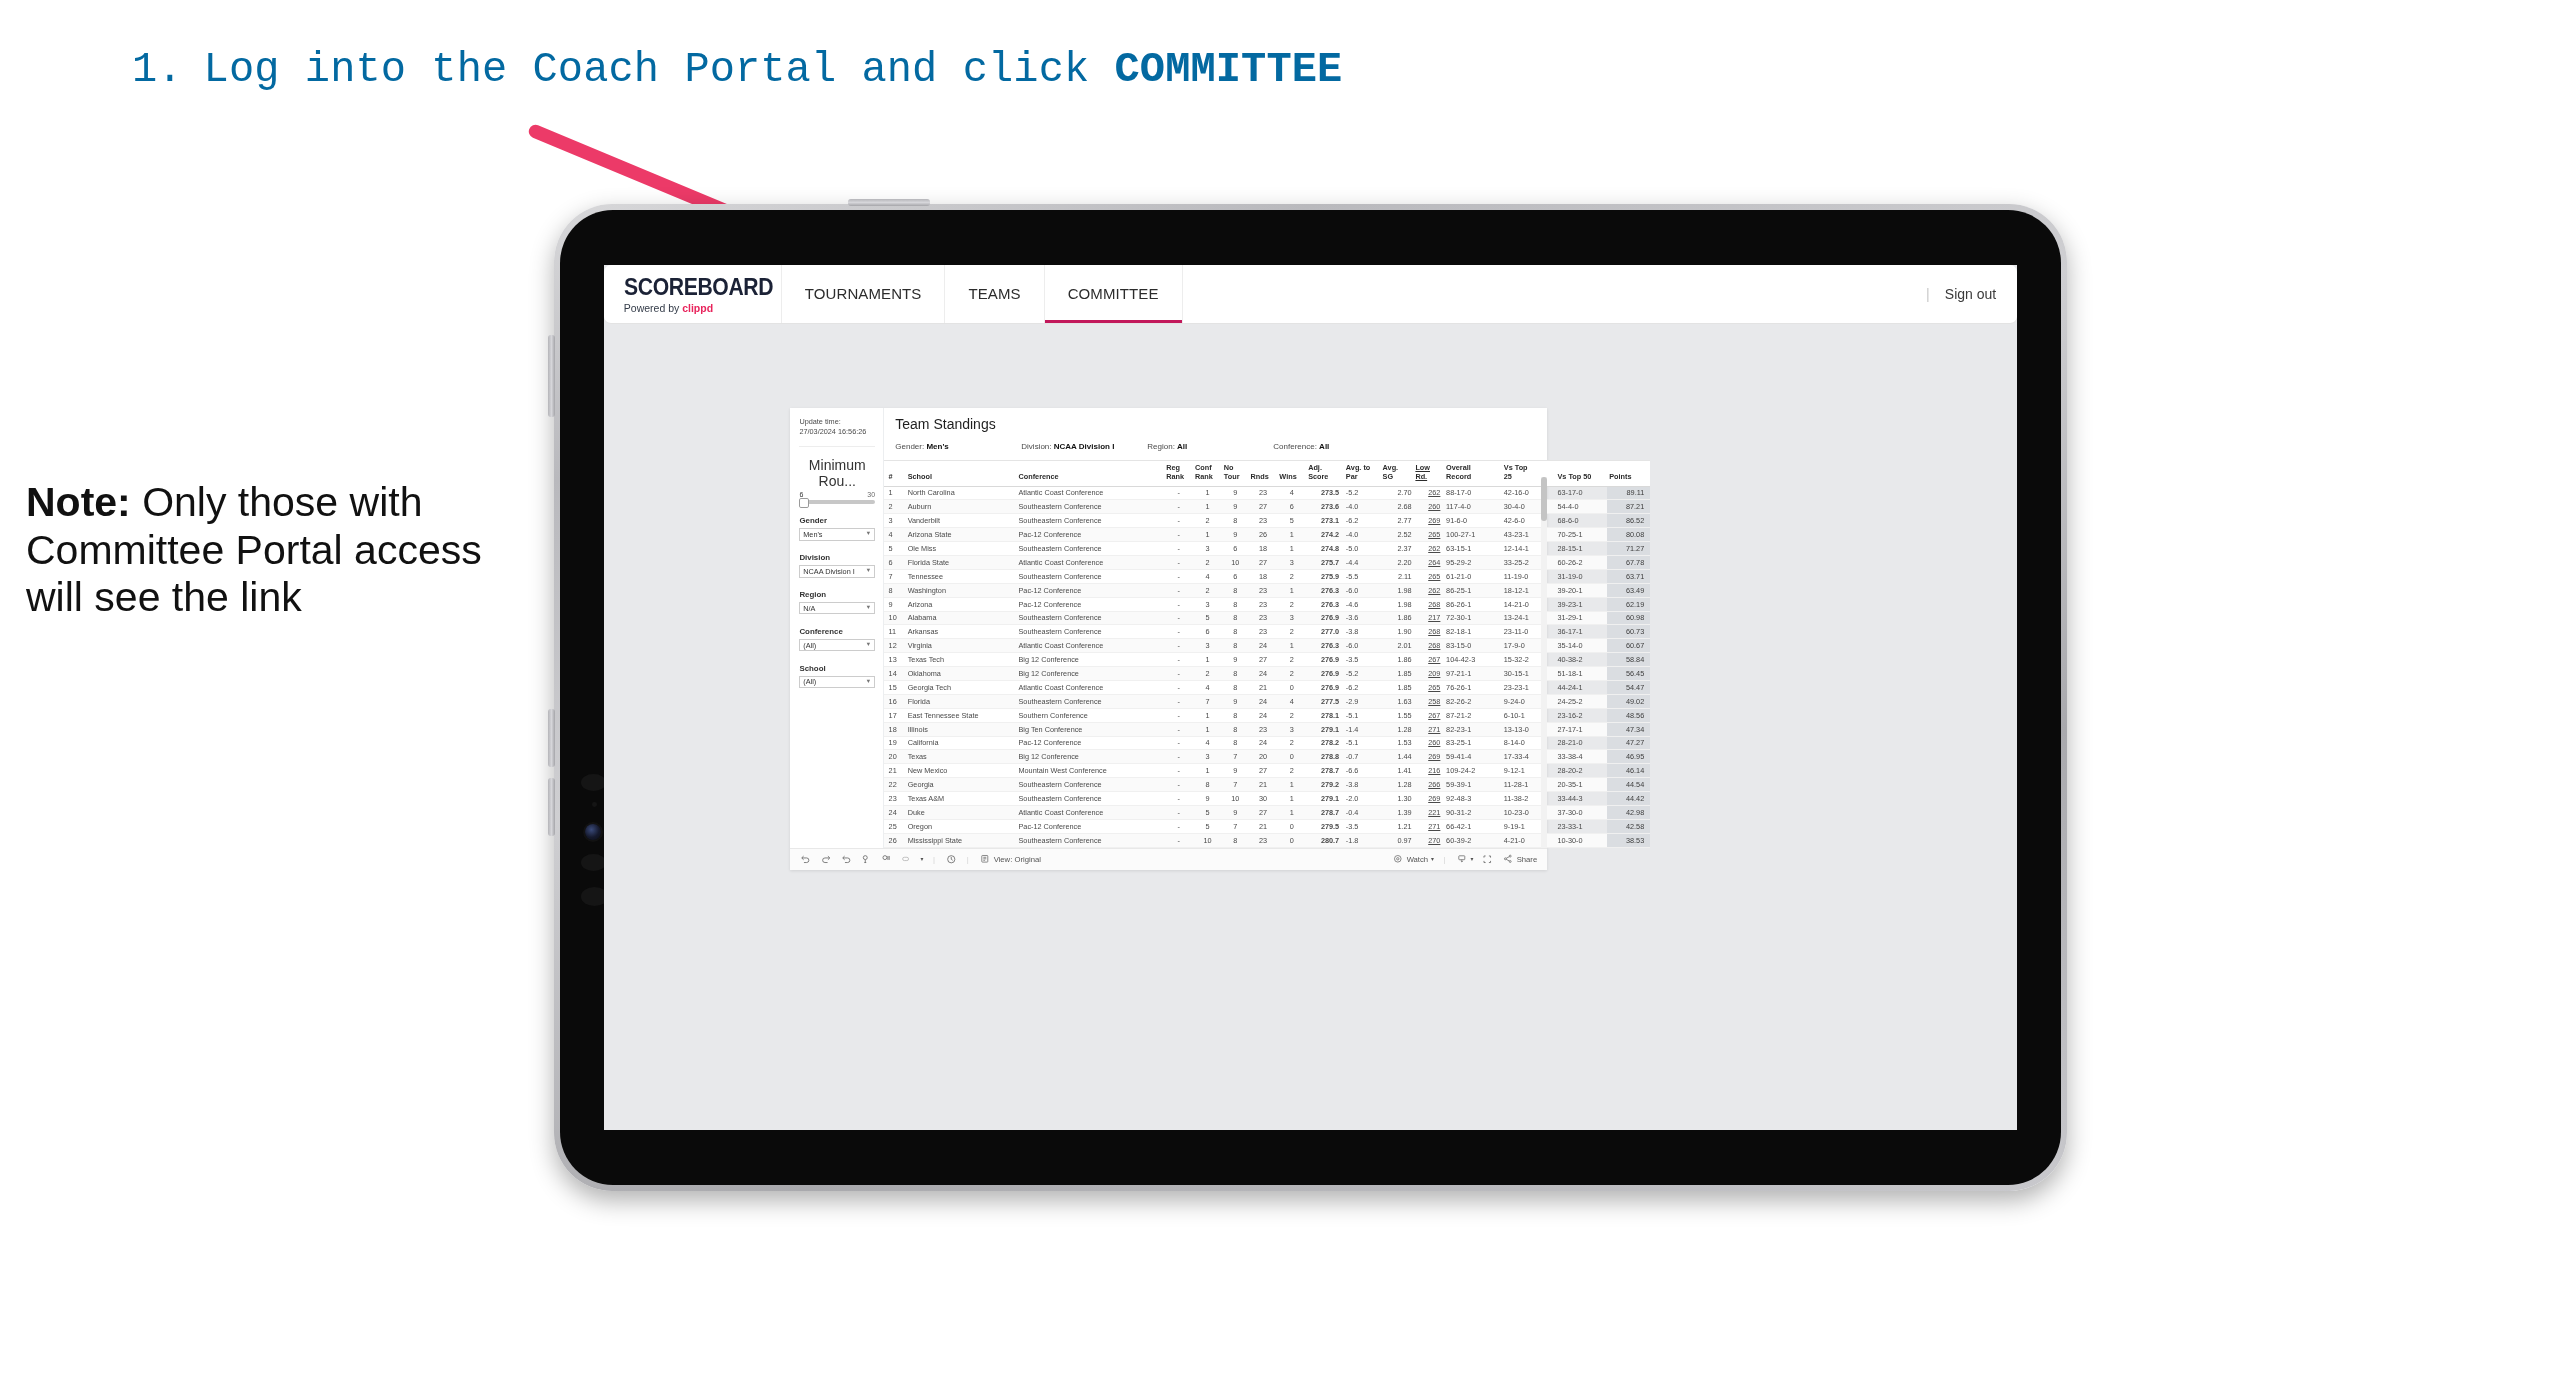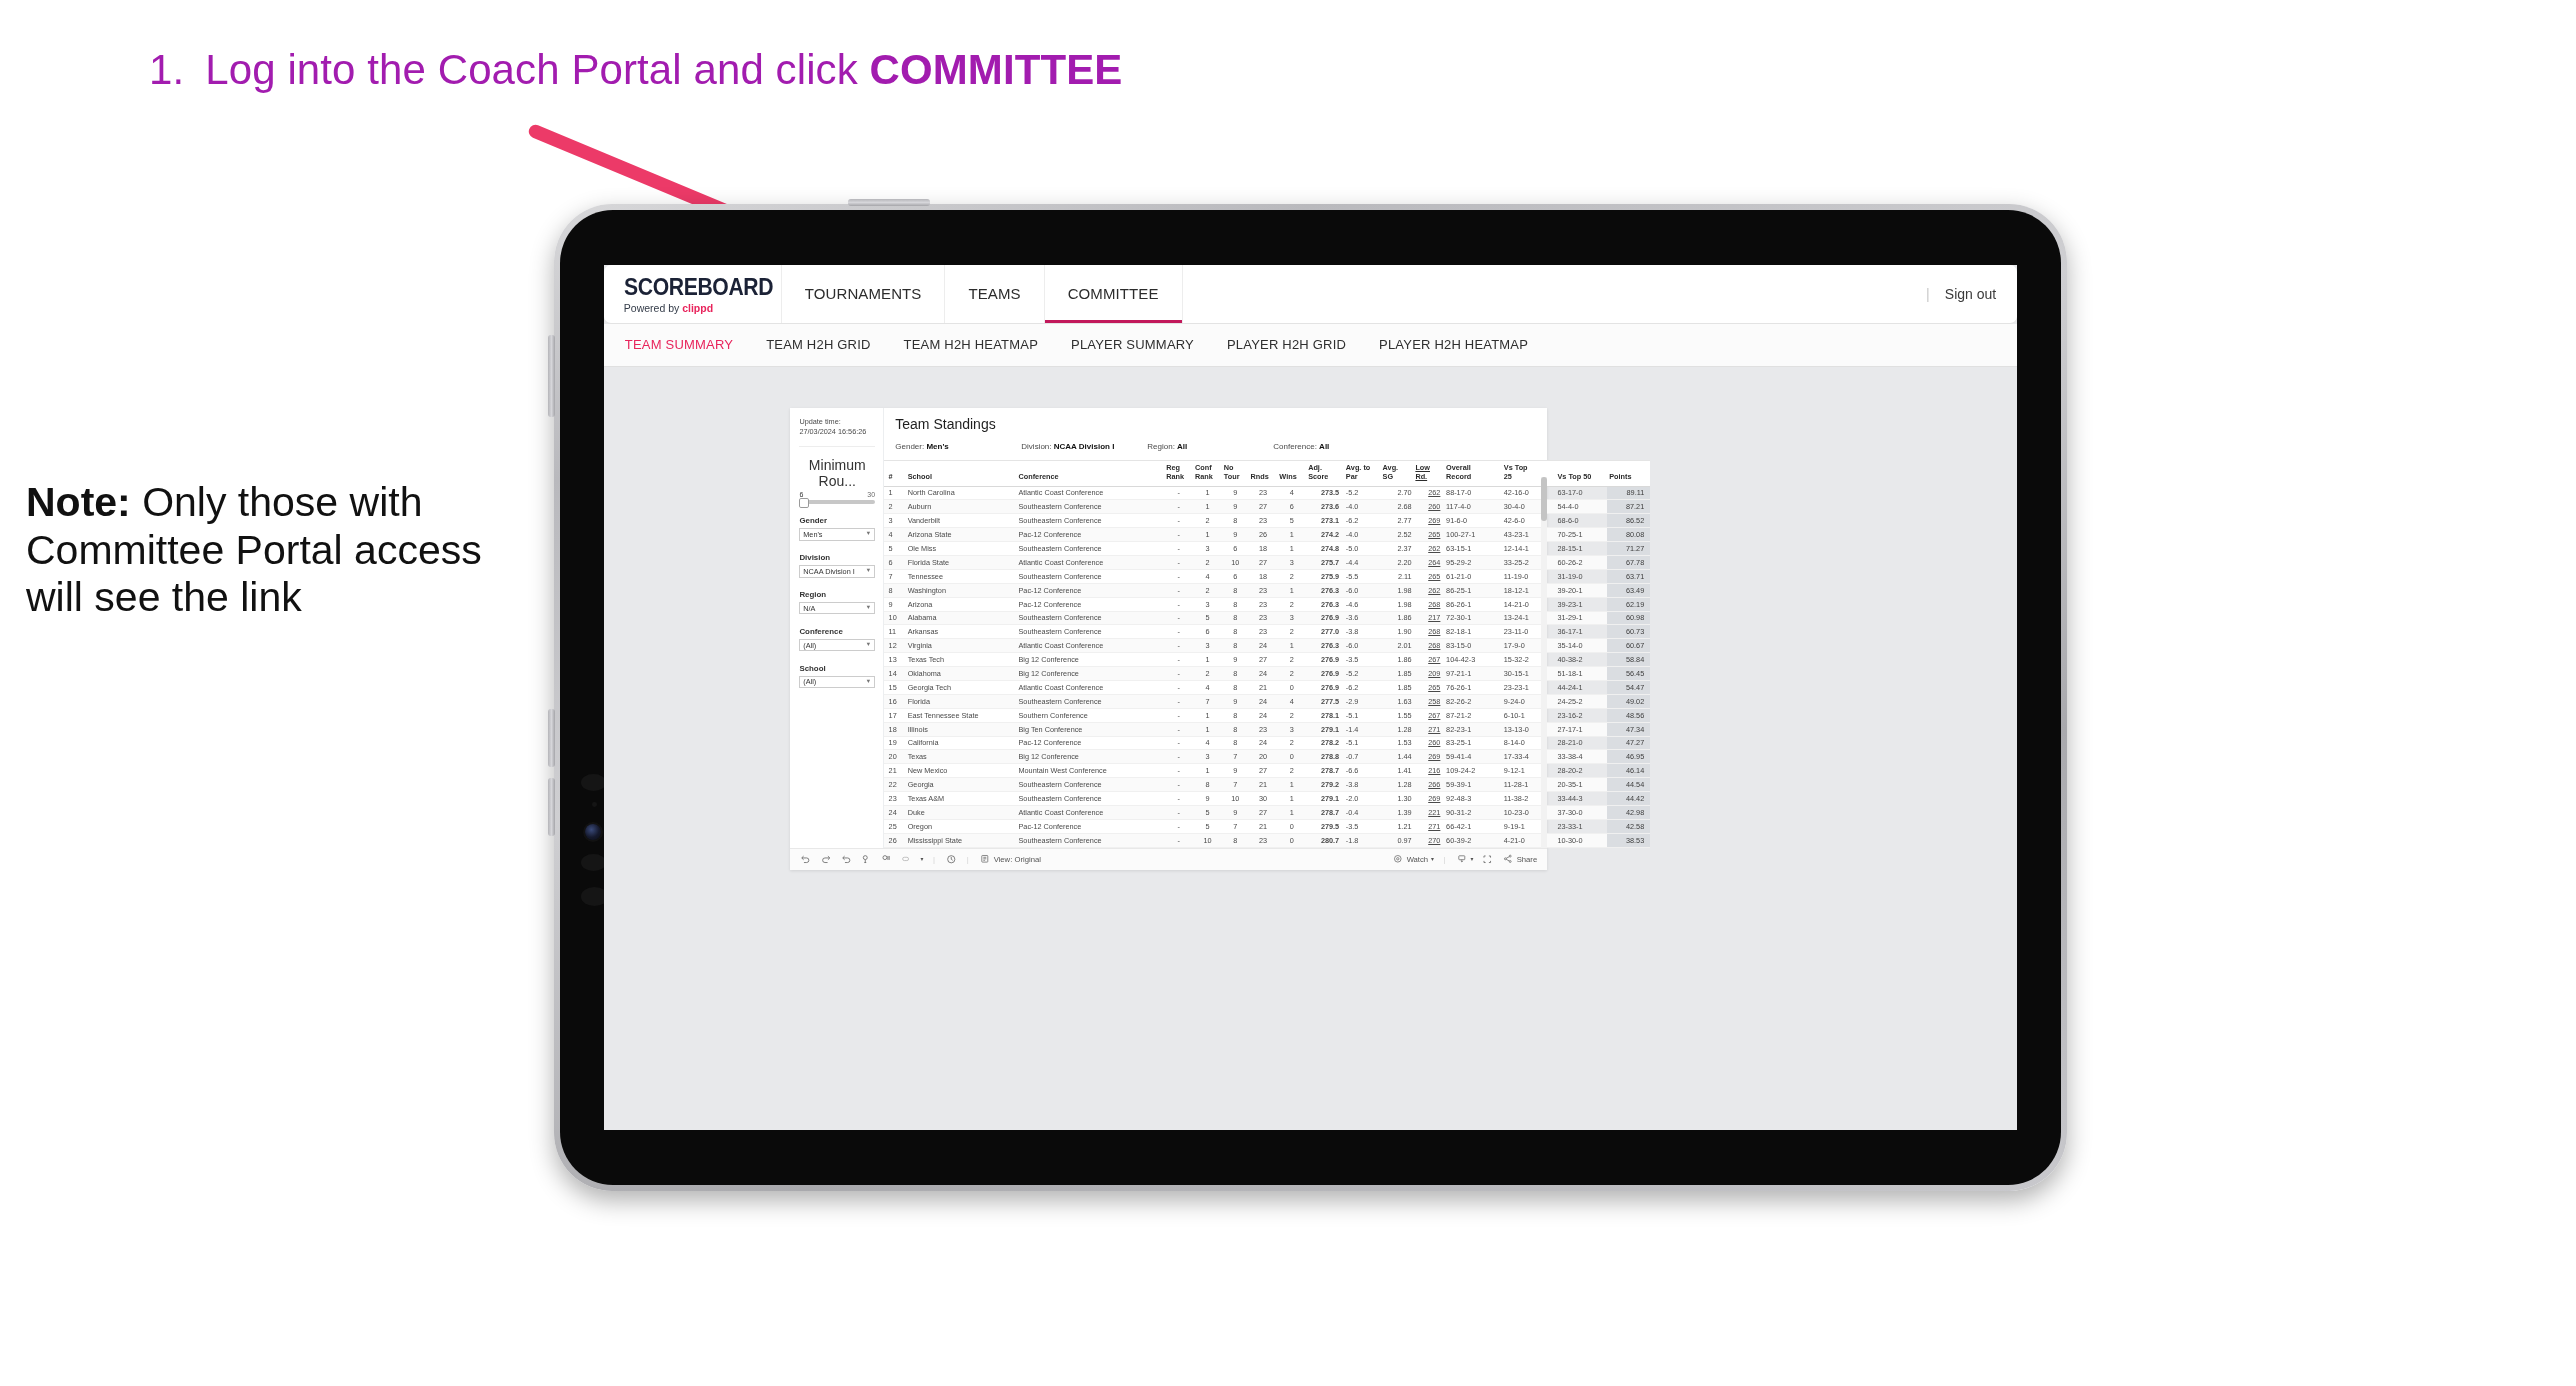--- a/index.html
+++ b/index.html
@@ -11,26 +11,27 @@
     width: 2576px;
     height: 1386px;
     position: relative;
     font-family: "Liberation Sans", sans-serif;
     overflow: hidden;
   }
 
   
   #step-line {
     position: absolute;
-    left: 149px;
+    left: 132px;
     top: 46px;
     font-size: 42px;
-    color: #a21caf;
+    color: #0369a1;
     white-space: nowrap;
     letter-spacing: 0.1px;
+    font-family: Liberation Mono, monospace;
   }
   #step-line .num { margin-right: 21px; }
   #step-line .strong { font-weight: bold; }
 
   #note-block {
     position: absolute;
     left: 26px;
     top: 479px;
     width: 508px;
     font-size: 41px;
@@ -413,28 +414,20 @@
         </div>
         <div class="nav-tab">TOURNAMENTS</div>
         <div class="nav-tab">TEAMS</div>
         <div class="nav-tab active">COMMITTEE</div>
         <div id="topnav-right">
           <span class="divider">|</span>
           <span>Sign out</span>
         </div>
       </div>
 
-      <div id="subnav">
-        <div class="subnav-item active">TEAM SUMMARY</div>
-        <div class="subnav-item">TEAM H2H GRID</div>
-        <div class="subnav-item">TEAM H2H HEATMAP</div>
-        <div class="subnav-item">PLAYER SUMMARY</div>
-        <div class="subnav-item">PLAYER H2H GRID</div>
-        <div class="subnav-item">PLAYER H2H HEATMAP</div>
-      </div>
 
       <div id="viz-wrap">
         <div id="viz-main">
 
           <div id="filters">
             <div id="update-time">
               <div>Update time:</div>
               <div>27/03/2024 16:56:26</div>
             </div>
 

